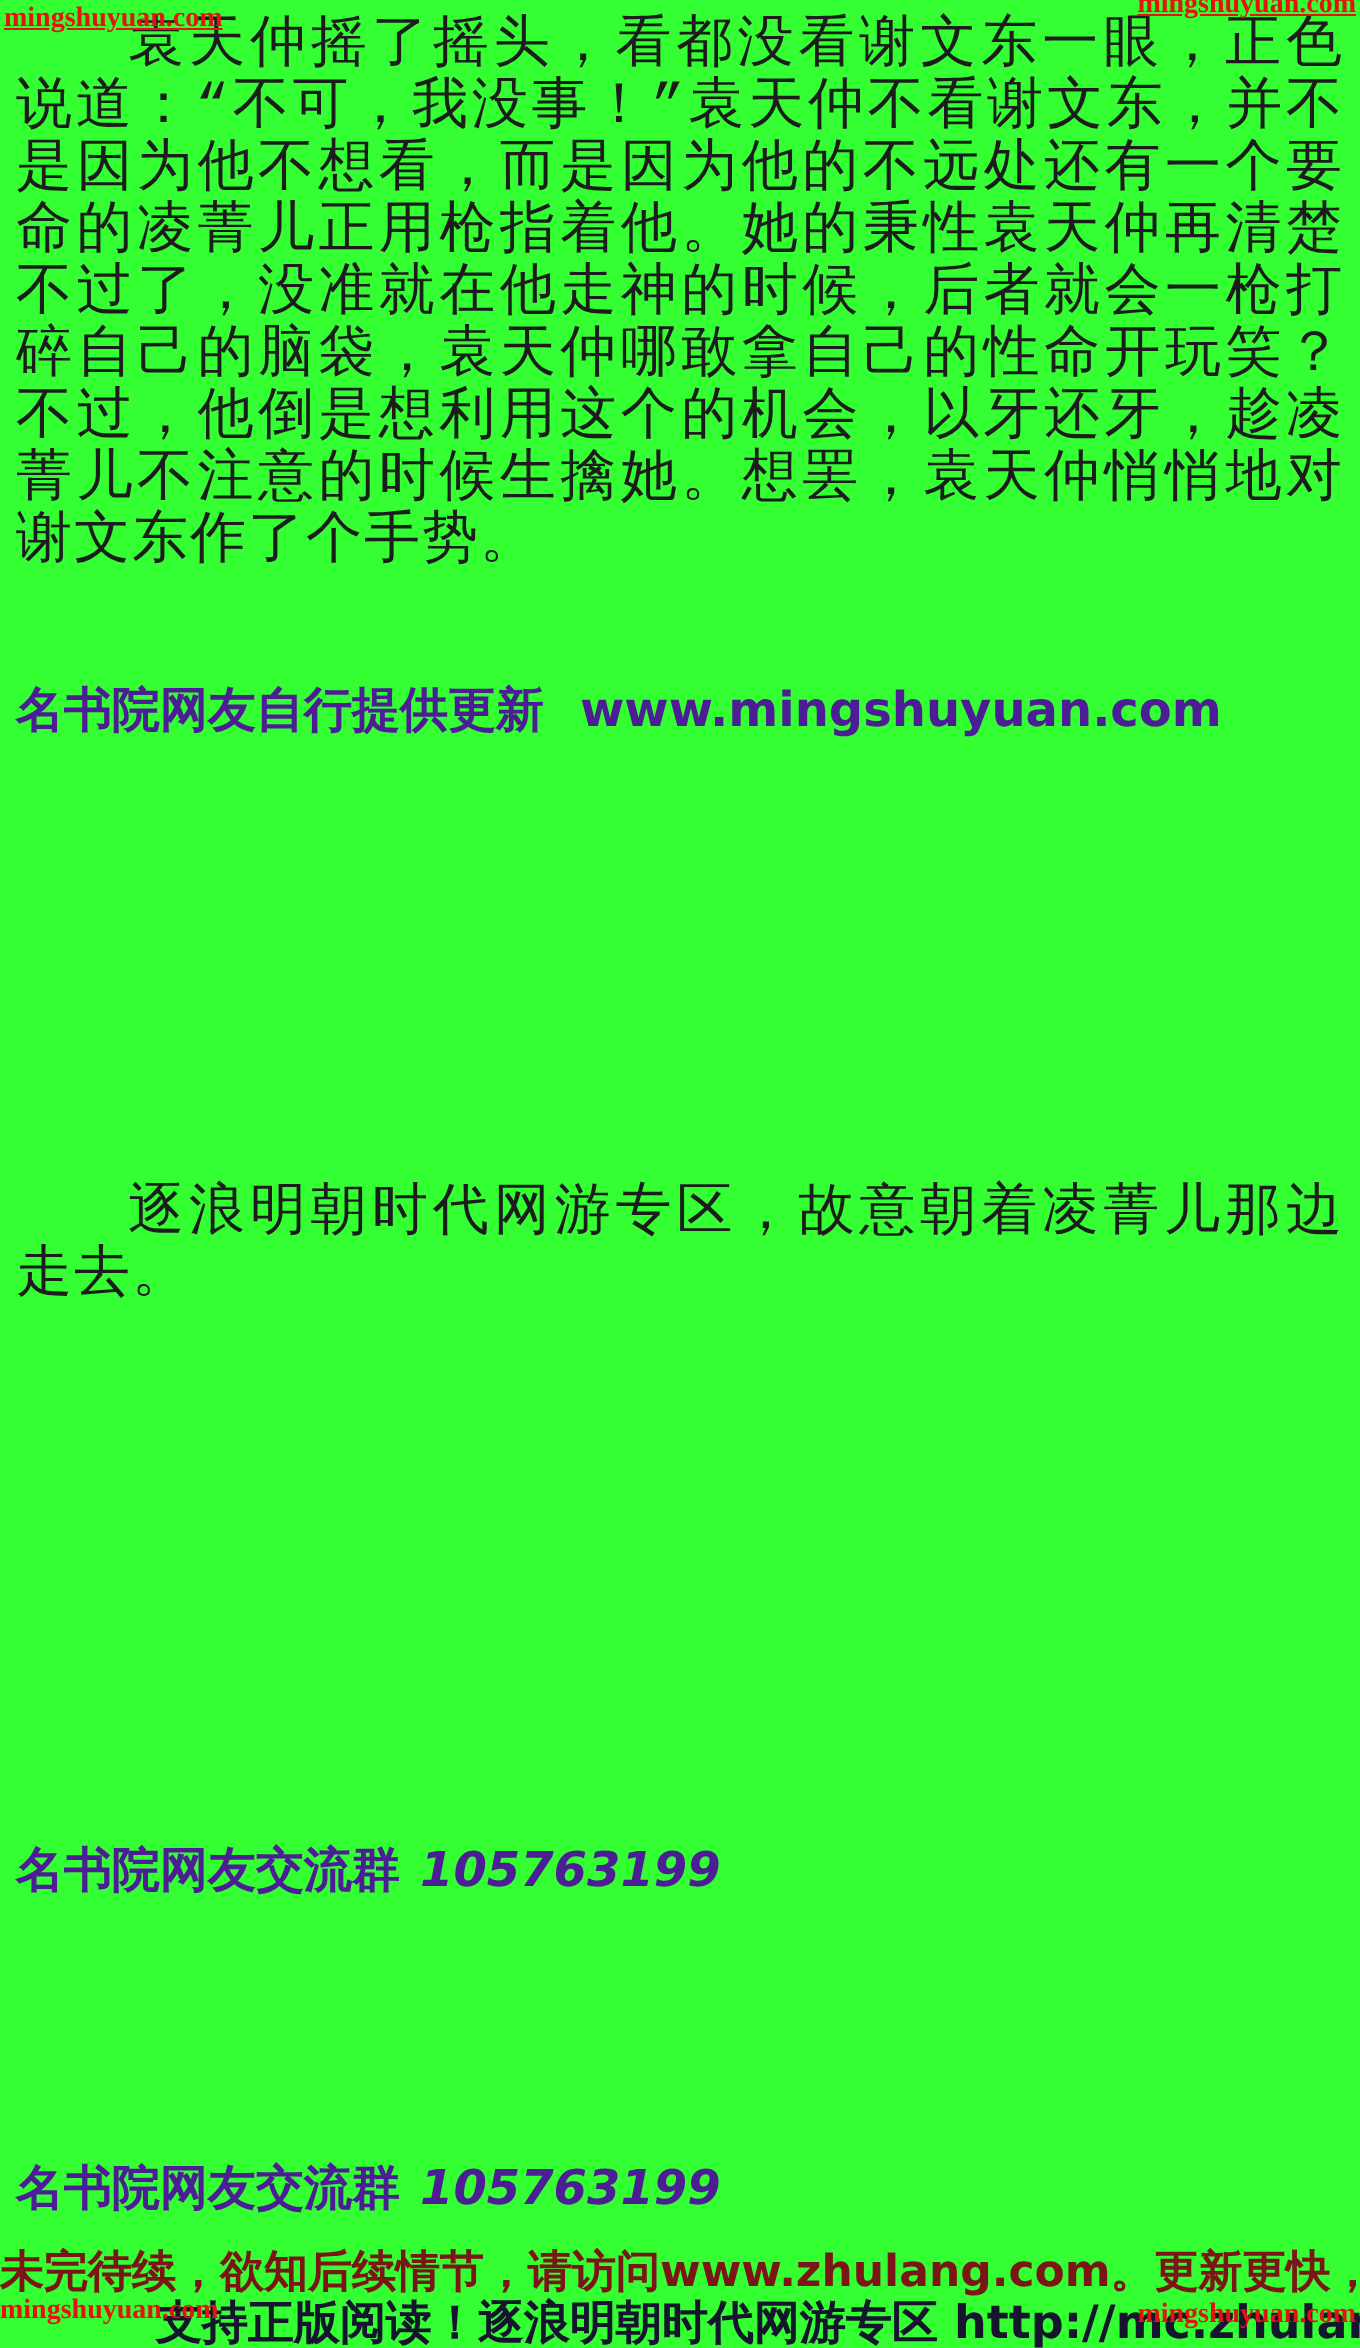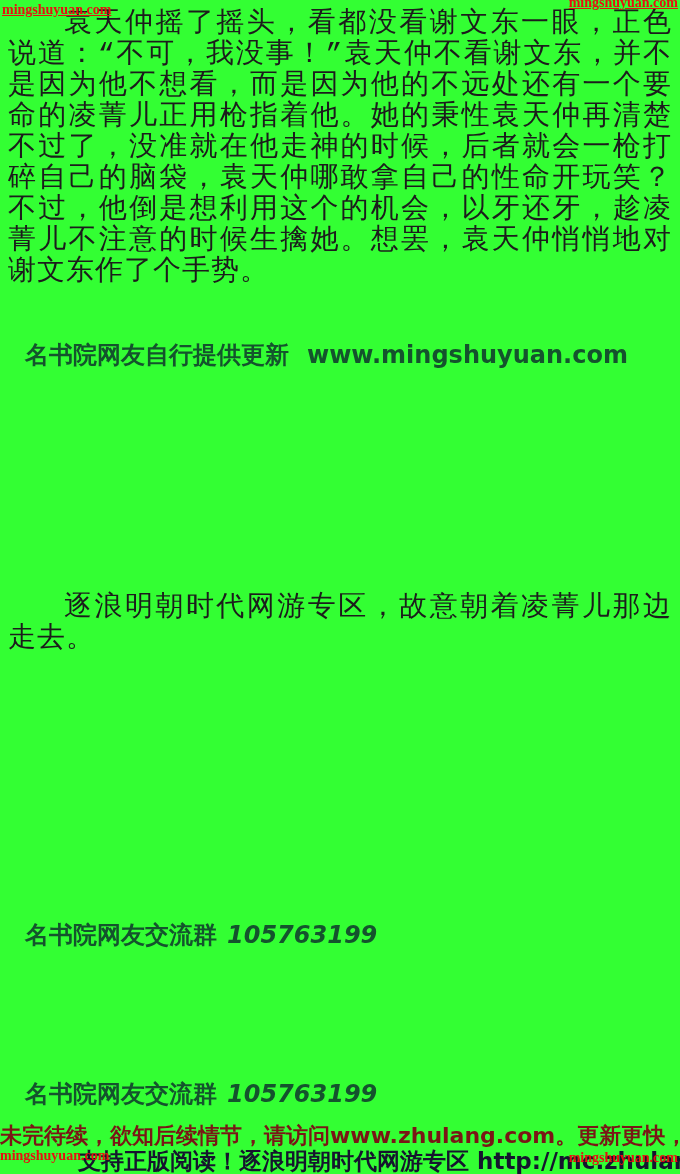--- a/index.html
+++ b/index.html
@@ -21,26 +21,26 @@
     line-height: 31px;
     letter-spacing: 1px;
     text-indent: 2em;
     text-align: justify;
     color: #1c1c1c;
     font-family: Liberation Mono, monospace;
   }
   
   .notice {
     position: absolute;
-    left: 25px;
+    left: 8px;
     right: 8px;
     font-size: 24px;
     line-height: 26px;
     font-weight: bold;
-    color: #14532d;
+    color: #4c1d95;
     white-space: nowrap;
     font-family: "DejaVu Sans", sans-serif;
   }
   .notice .url { margin-left: 18px; }
   .notice .num { margin-left: 10px; font-style: italic; }
   
   .wm {
     position: absolute;
     color: #e81010;
     font-size: 14px;

